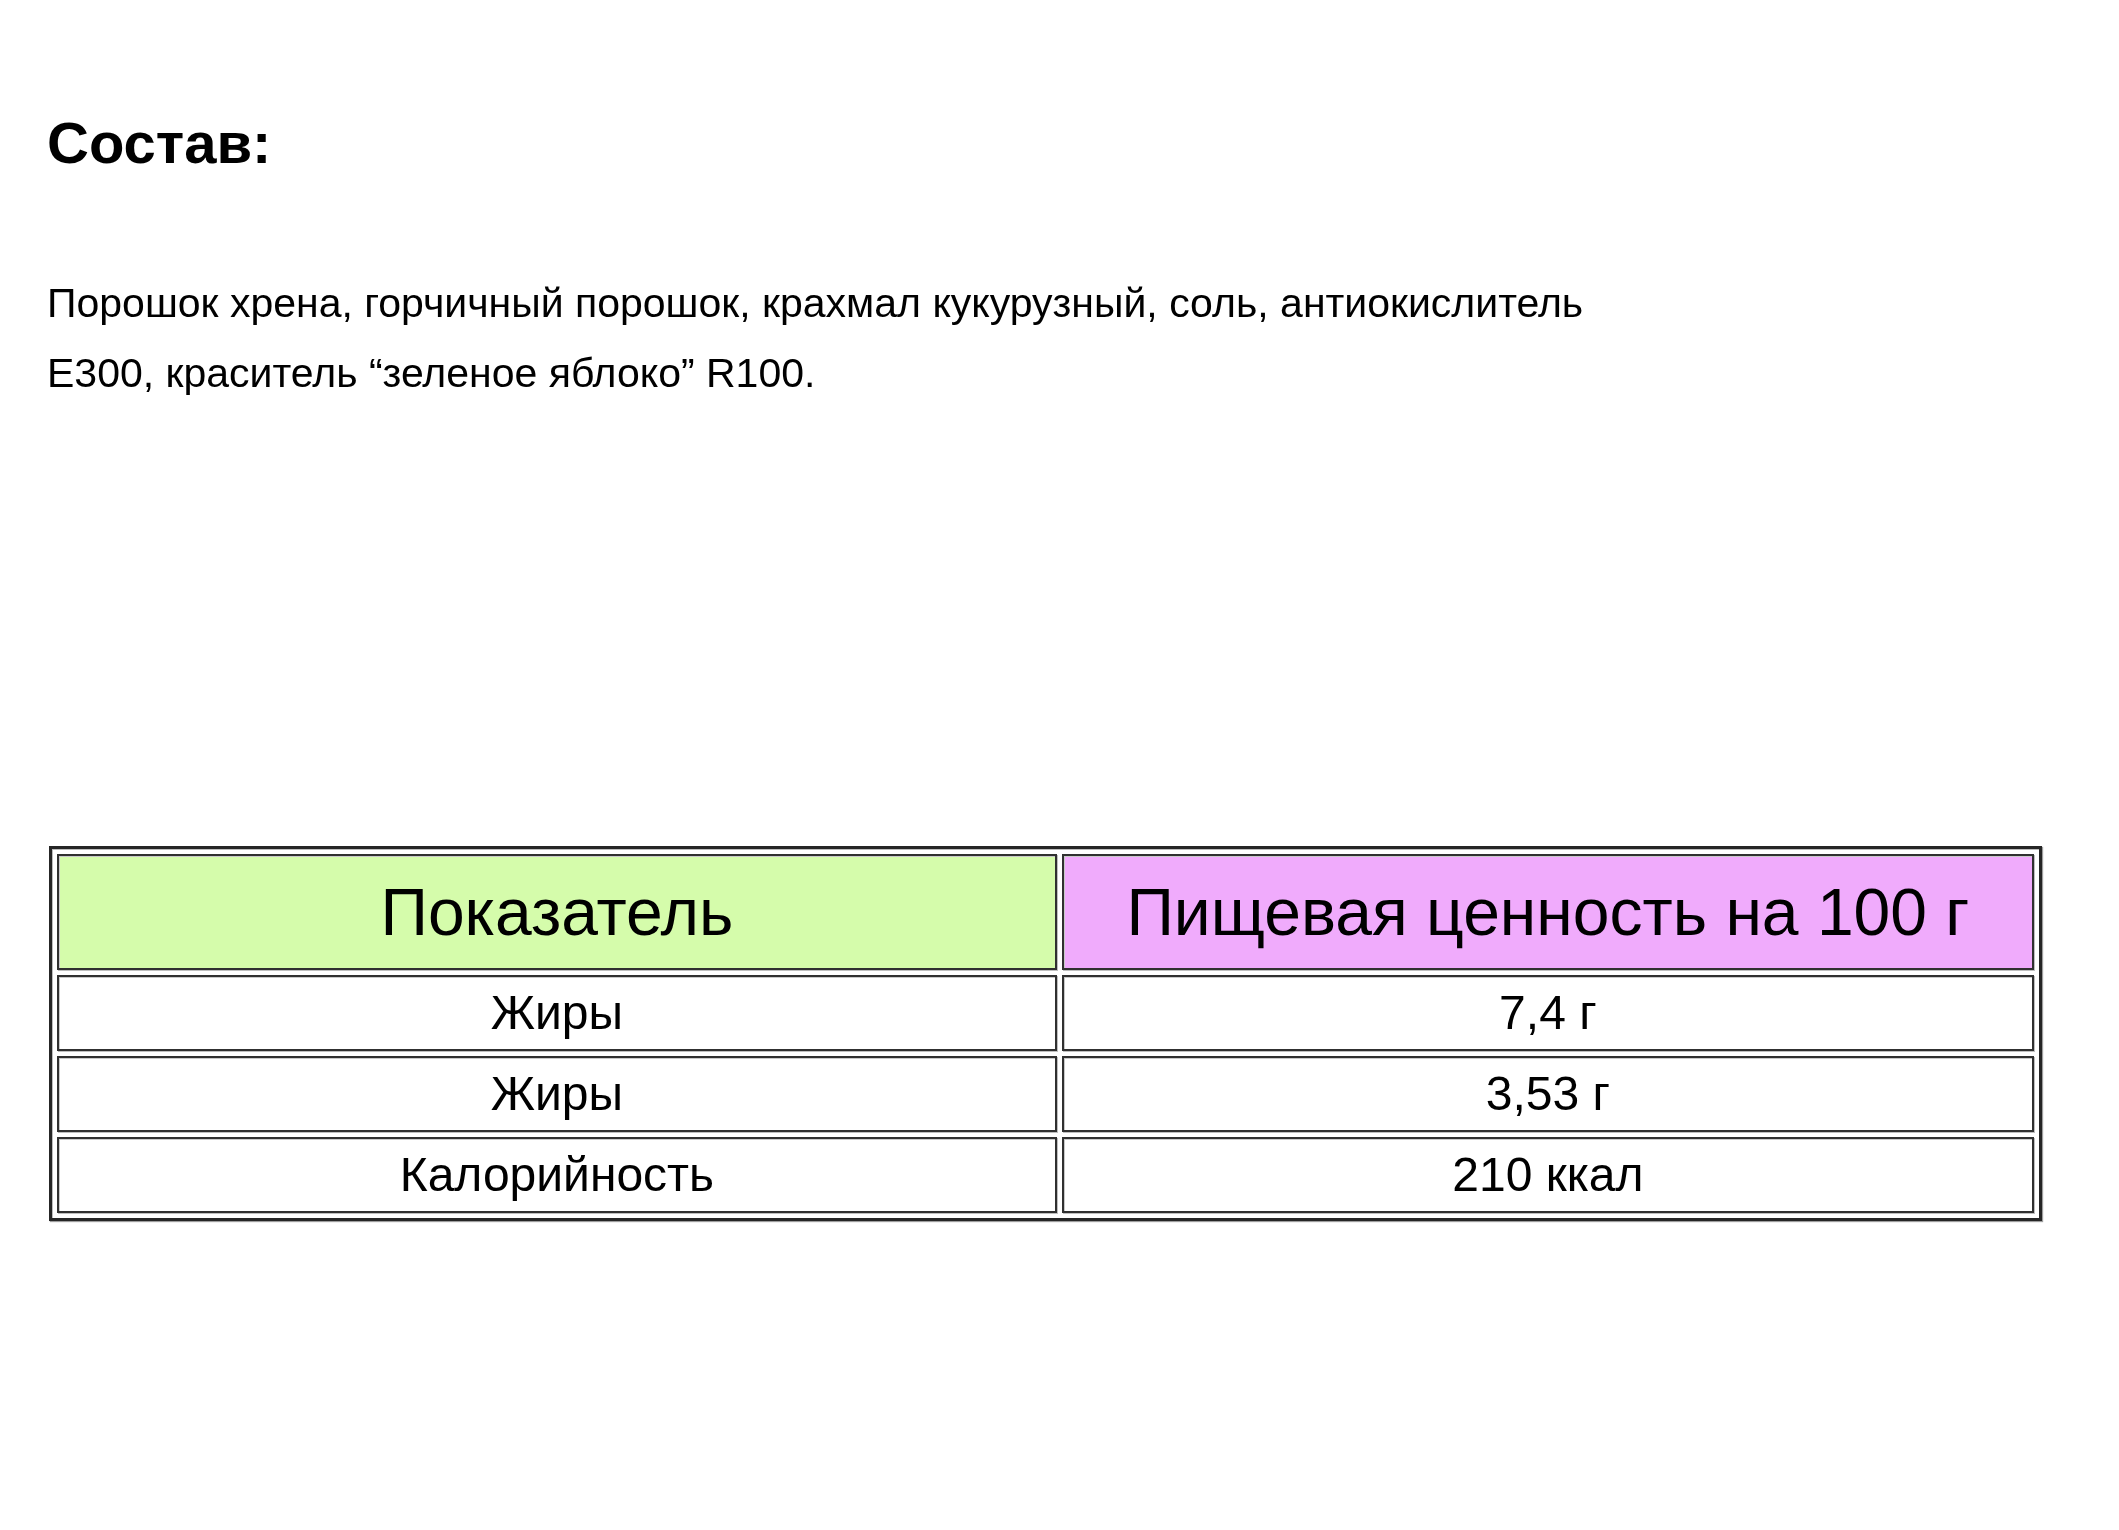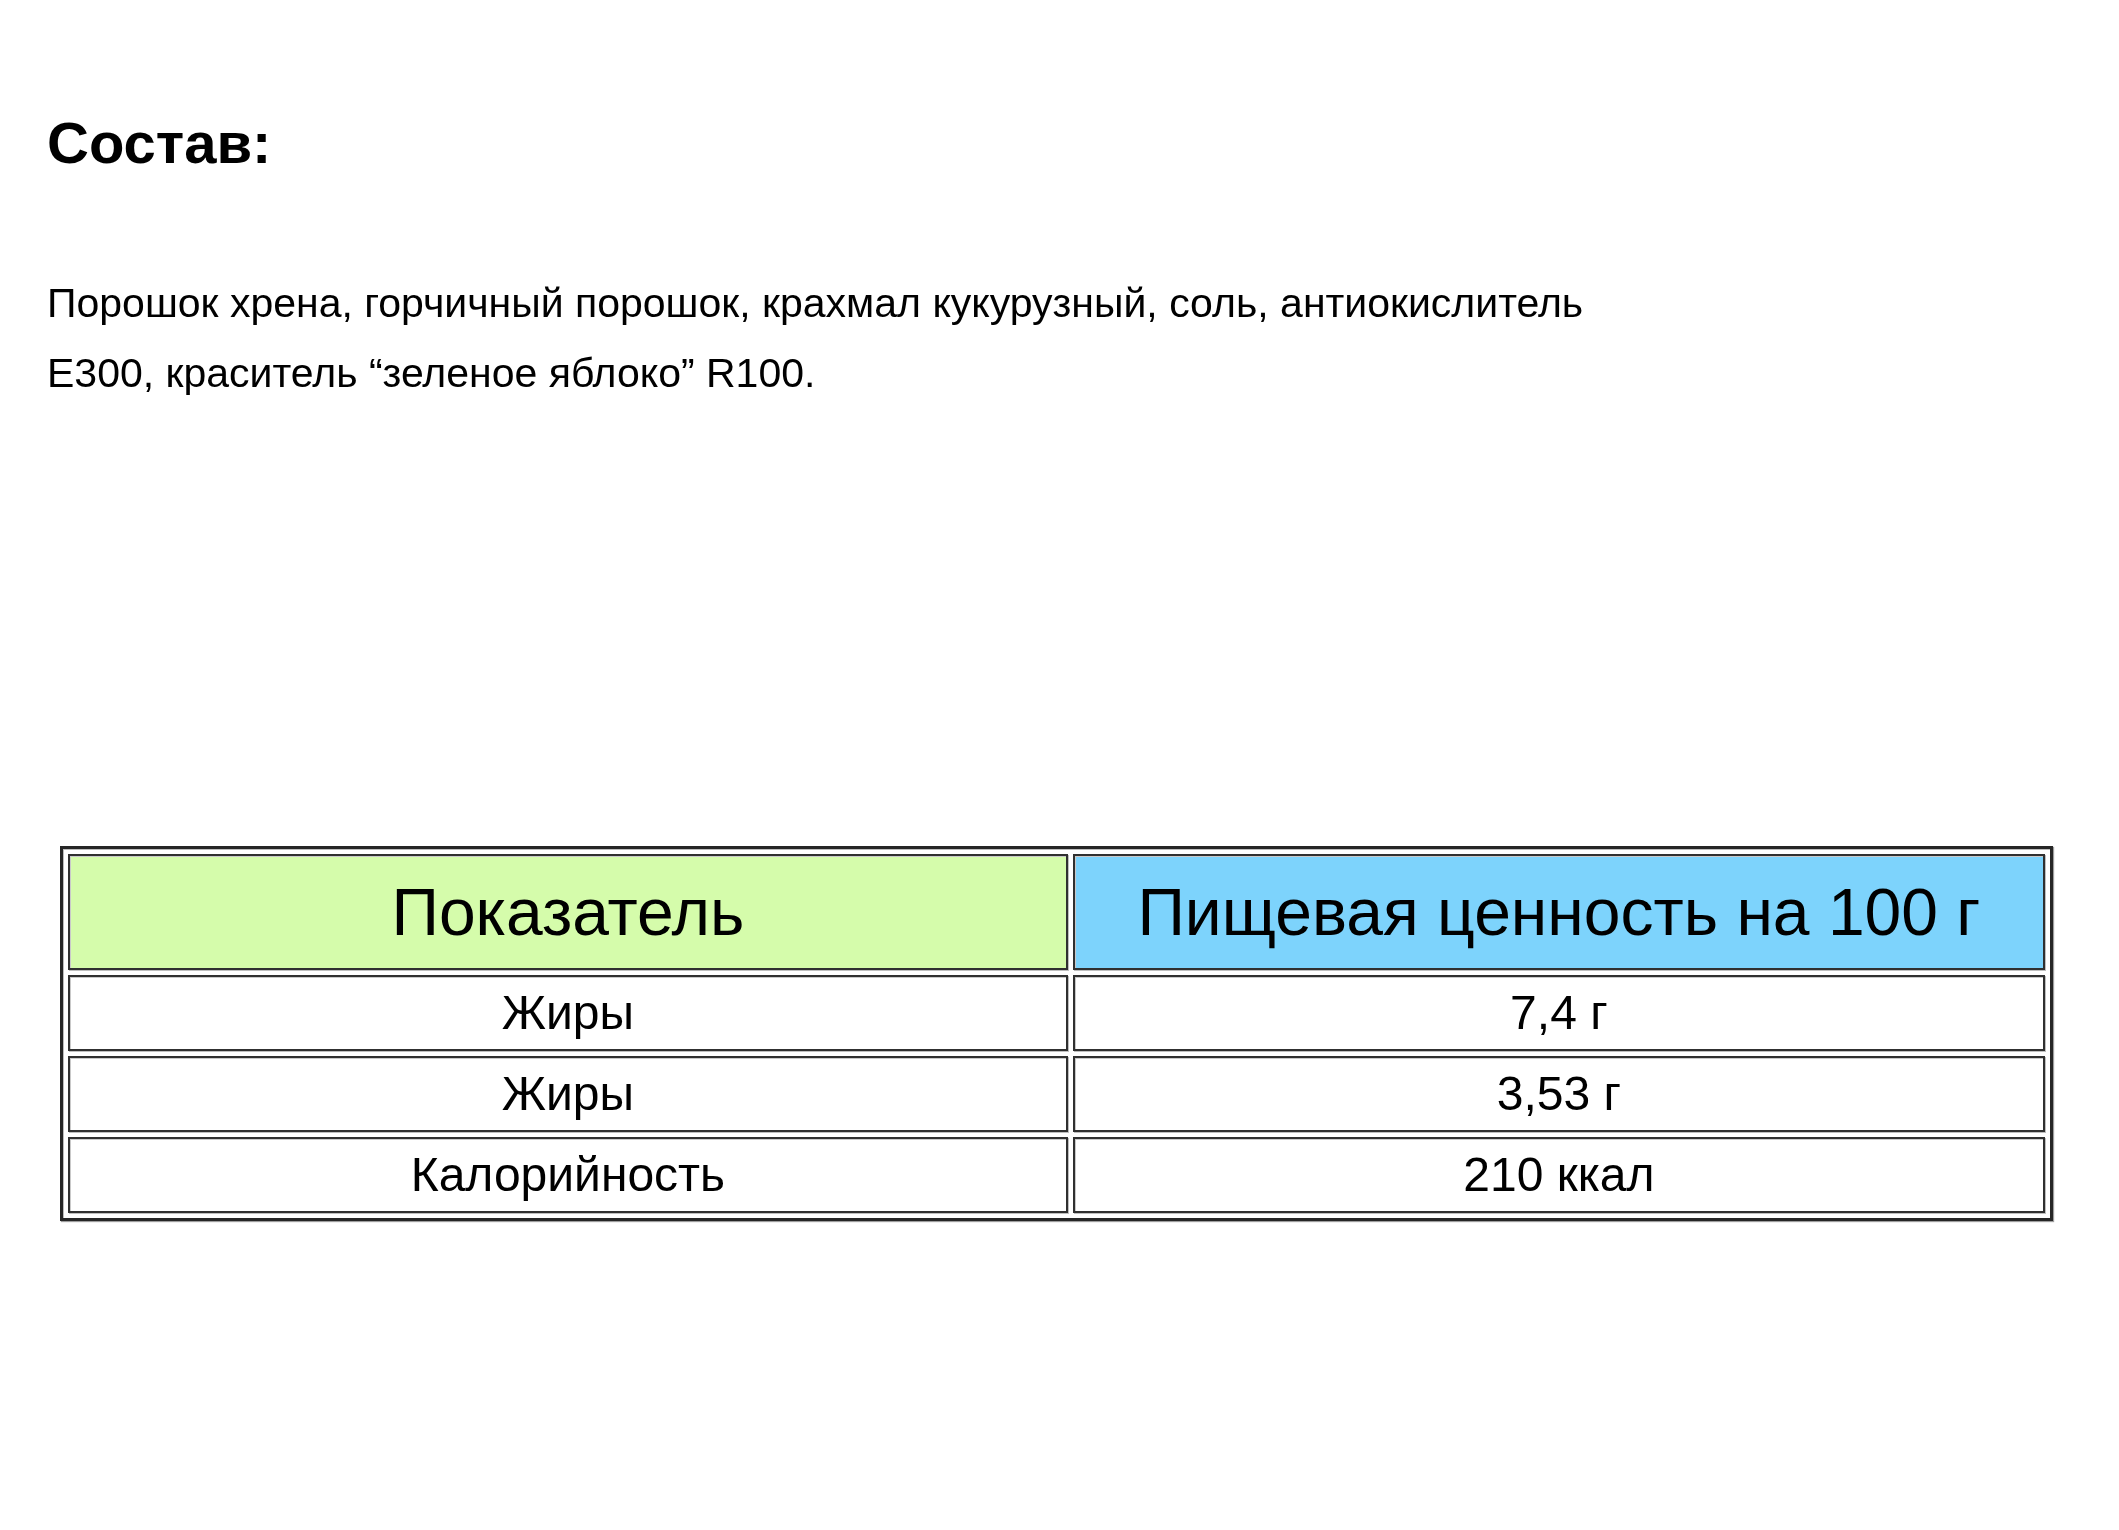--- a/index.html
+++ b/index.html
@@ -22,21 +22,21 @@
   }
   .ingredients {
     margin-top: 90px;
     font-size: 41px;
     font-weight: 400;
     line-height: 70px;
     max-width: 1560px;
   }
   .table-wrap {
     margin-top: 438px;
-    margin-left: 13px;
+    margin-left: 2px;
   }
   table.nutrition {
     border-collapse: separate;
     border-spacing: 5px;
     border: 3px solid #262626;
     box-shadow: inset 1px 1px 0 #bdbdbd, 1px 1px 1px #9e9e9e;
     width: 1993px;
     background: #ffffff;
     table-layout: fixed;
   }
@@ -71,21 +71,21 @@
 
   <div class="table-wrap">
     <table class="nutrition">
       <colgroup>
         <col class="c1">
         <col class="c2">
       </colgroup>
       <tbody>
         <tr class="head">
           <td style="background:#d5fcab;">Показатель</td>
-          <td style="background:#7dd3fc;">Пищевая ценность на 100 г</td>
+          <td style="background:#f0abfc;">Пищевая ценность на 100 г</td>
         </tr>
         <tr class="data">
           <td>Жиры</td>
           <td>7,4 г</td>
         </tr>
         <tr class="data">
           <td>Жиры</td>
           <td>3,53 г</td>
         </tr>
         <tr class="data">

